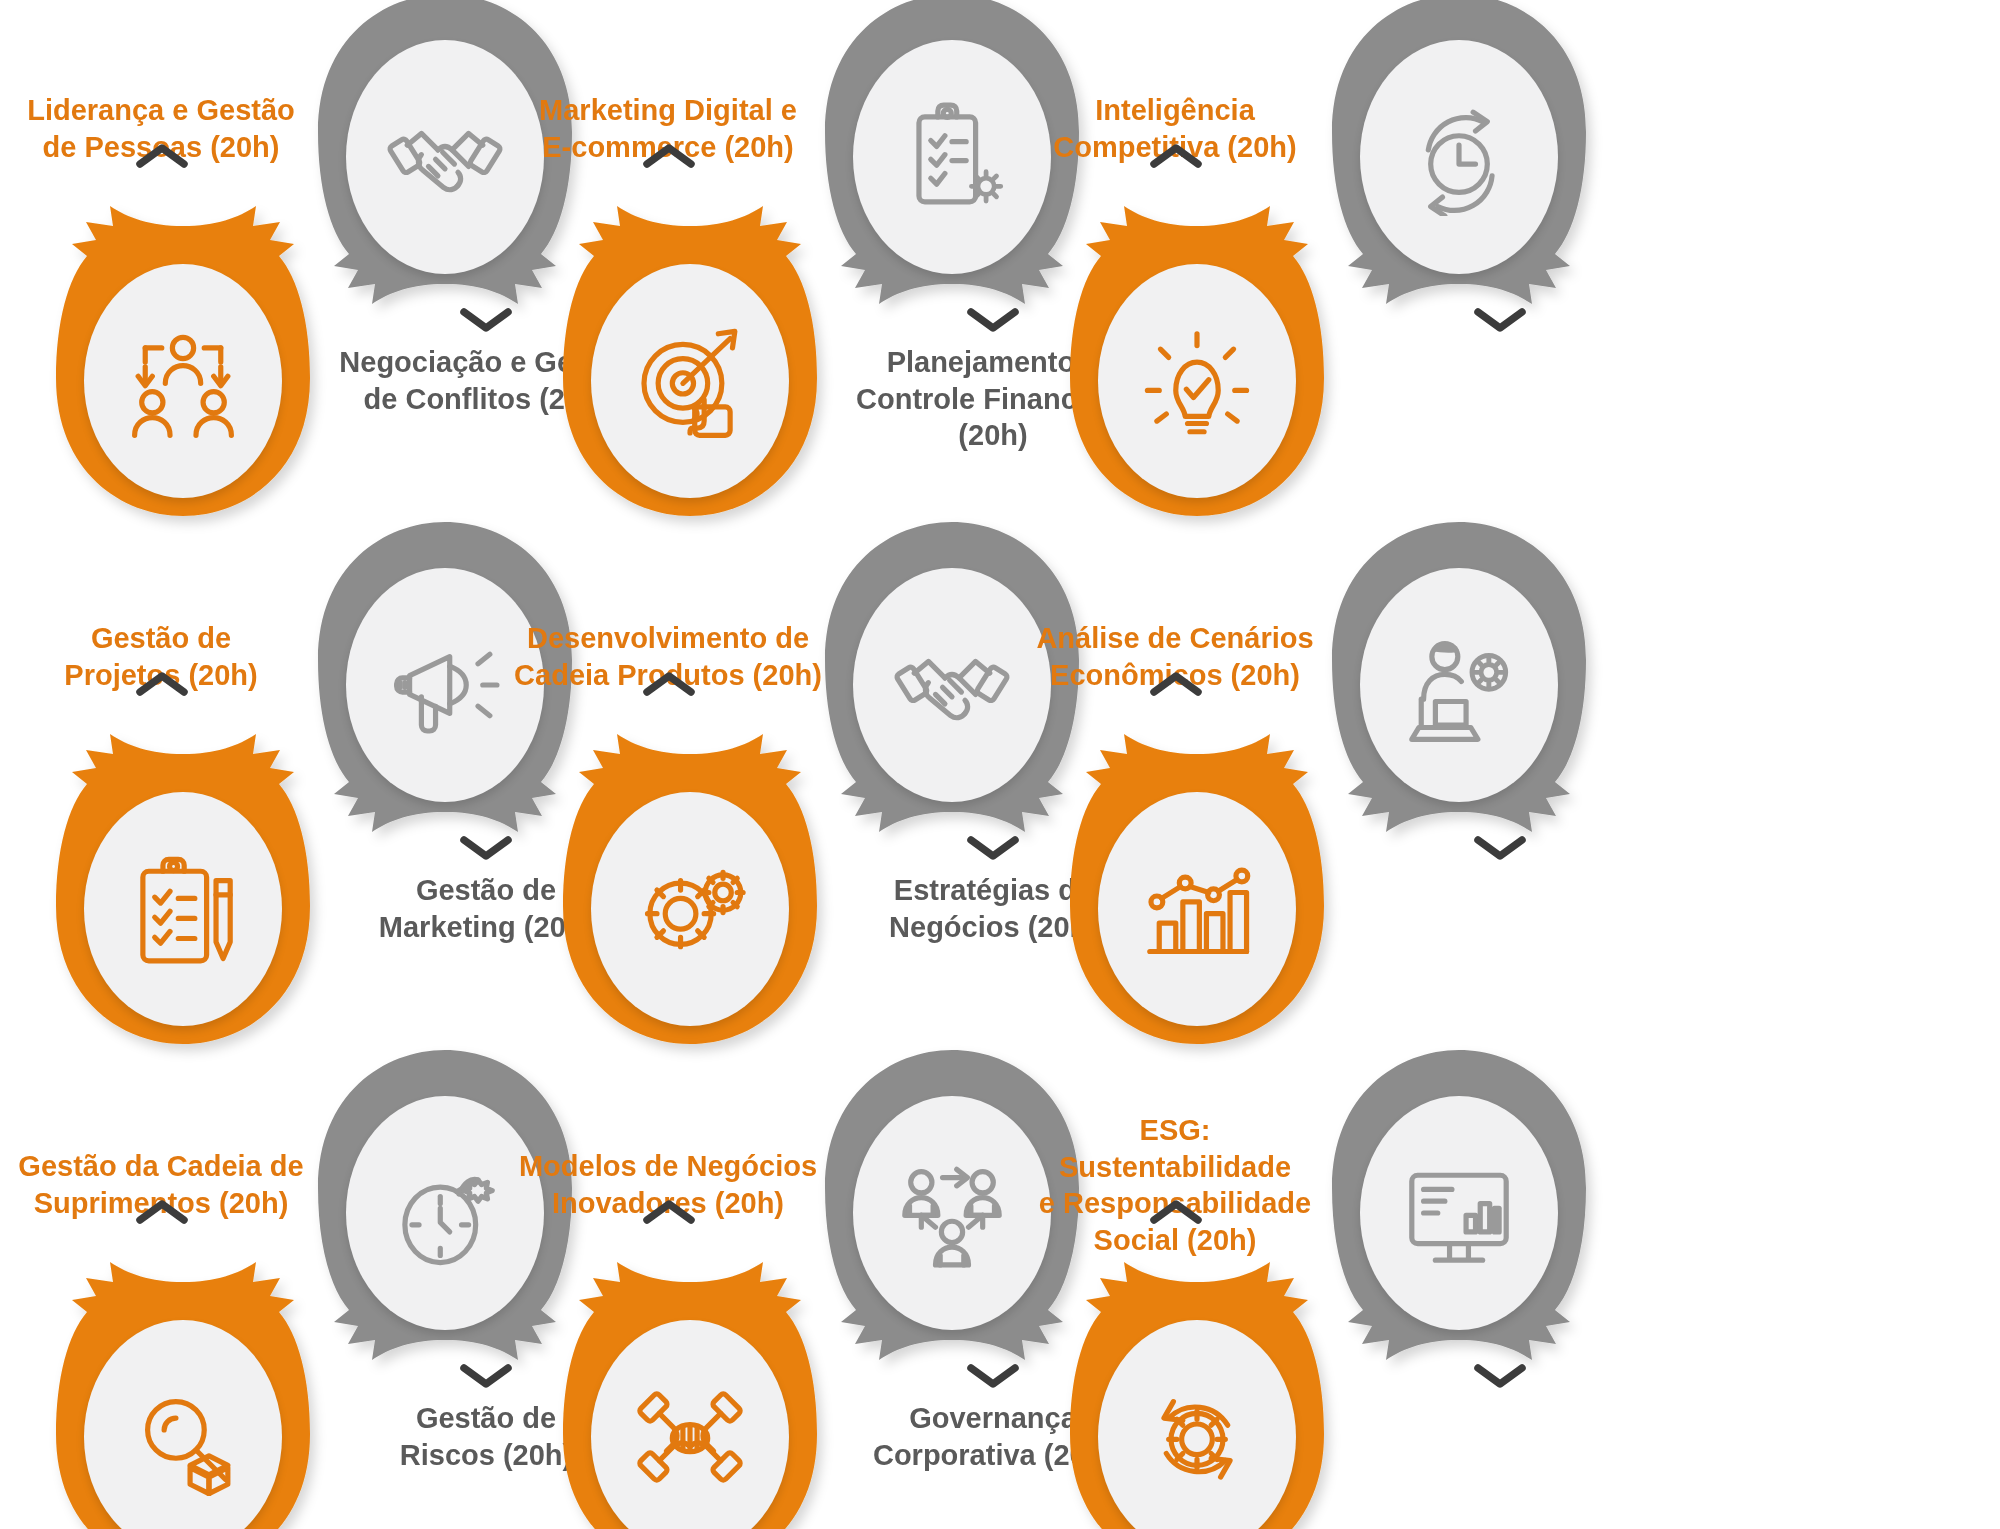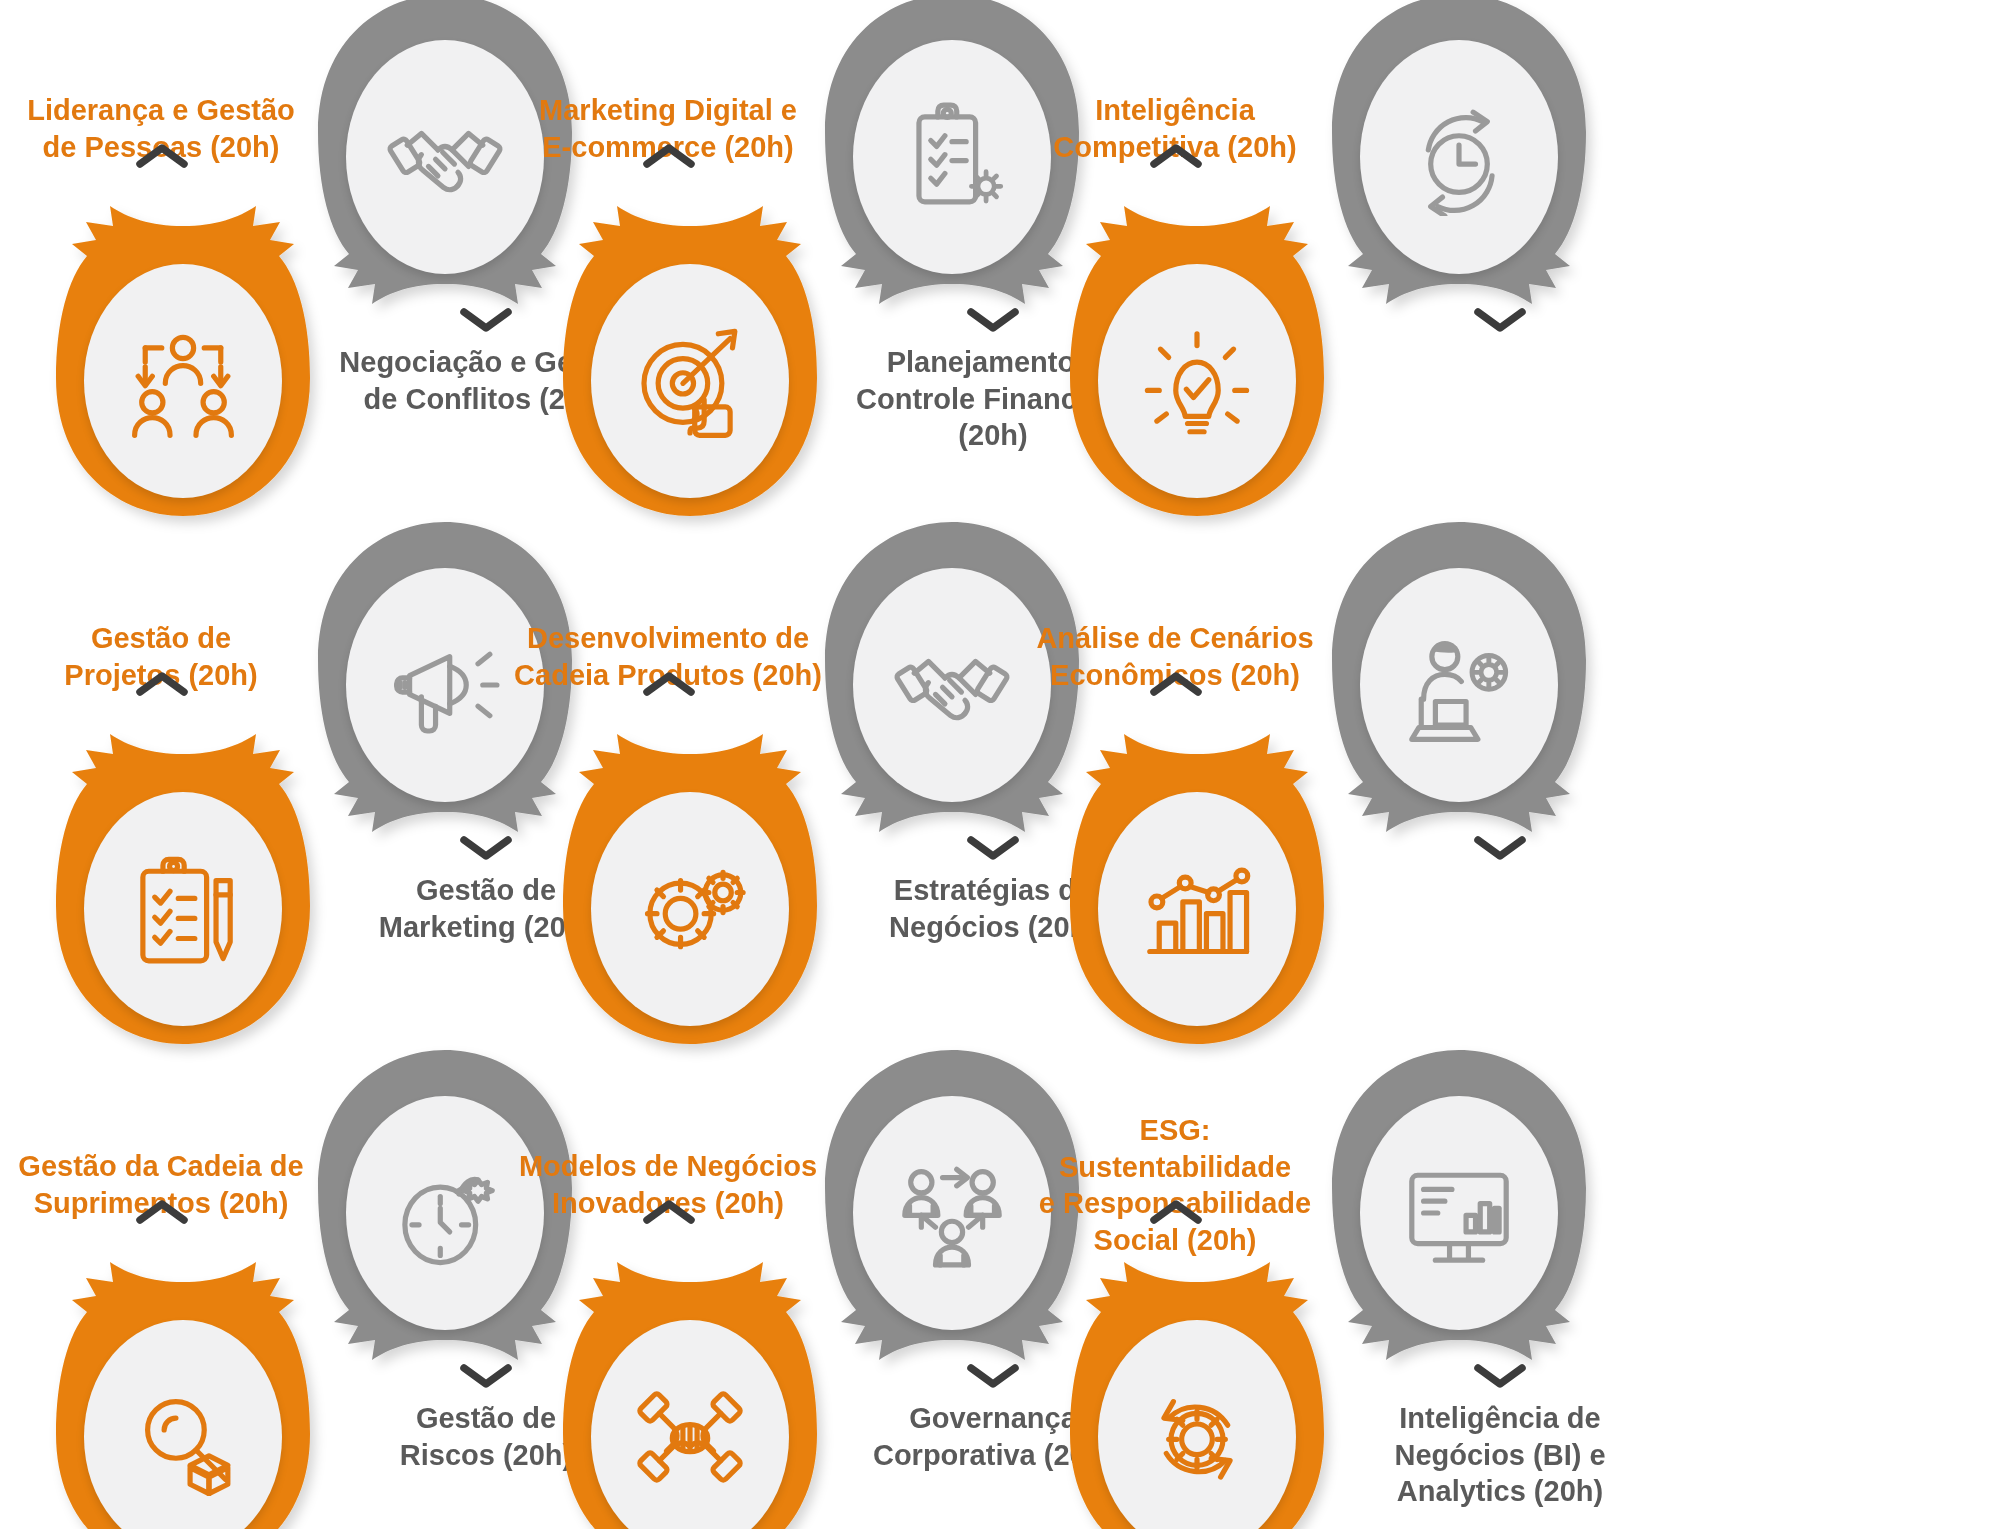--- a/index.html
+++ b/index.html
@@ -1008,23 +1008,20 @@
               <path d="M20 40 L38 40"></path>
               <path d="M20 50 L32 50"></path>
       <rect x="56" y="52" width="8" height="14"></rect>
       <rect x="68" y="42" width="8" height="24"></rect>
       <rect x="80" y="46" width="4" height="20"></rect>
     </g>
           </svg>
         </div>
        </div>
     </div>
-    <div class="label gray" style="width: 300px; left: 1350px; top: 1400px;">Inteligência de
-Negócios (BI) e
-Analytics (20h)</div>
     <div class="chev" style="left: 1472px; top: 1360px;">
       <svg viewBox="0 0 52 30" xmlns="http://www.w3.org/2000/svg">
     <path d="M4 8 L26 24 L48 8" fill="none" stroke="#3c3c3c" stroke-width="7.5" stroke-linecap="round" stroke-linejoin="round"></path>
   </svg>
     </div>
     <div class="pod up" style="left: 1062px; top: 1244px;">
       <div class="blob">
     <svg viewBox="0 0 270 330" xmlns="http://www.w3.org/2000/svg">
       <defs>
         <filter id="sh17" x="-30%" y="-30%" width="170%" height="170%">

